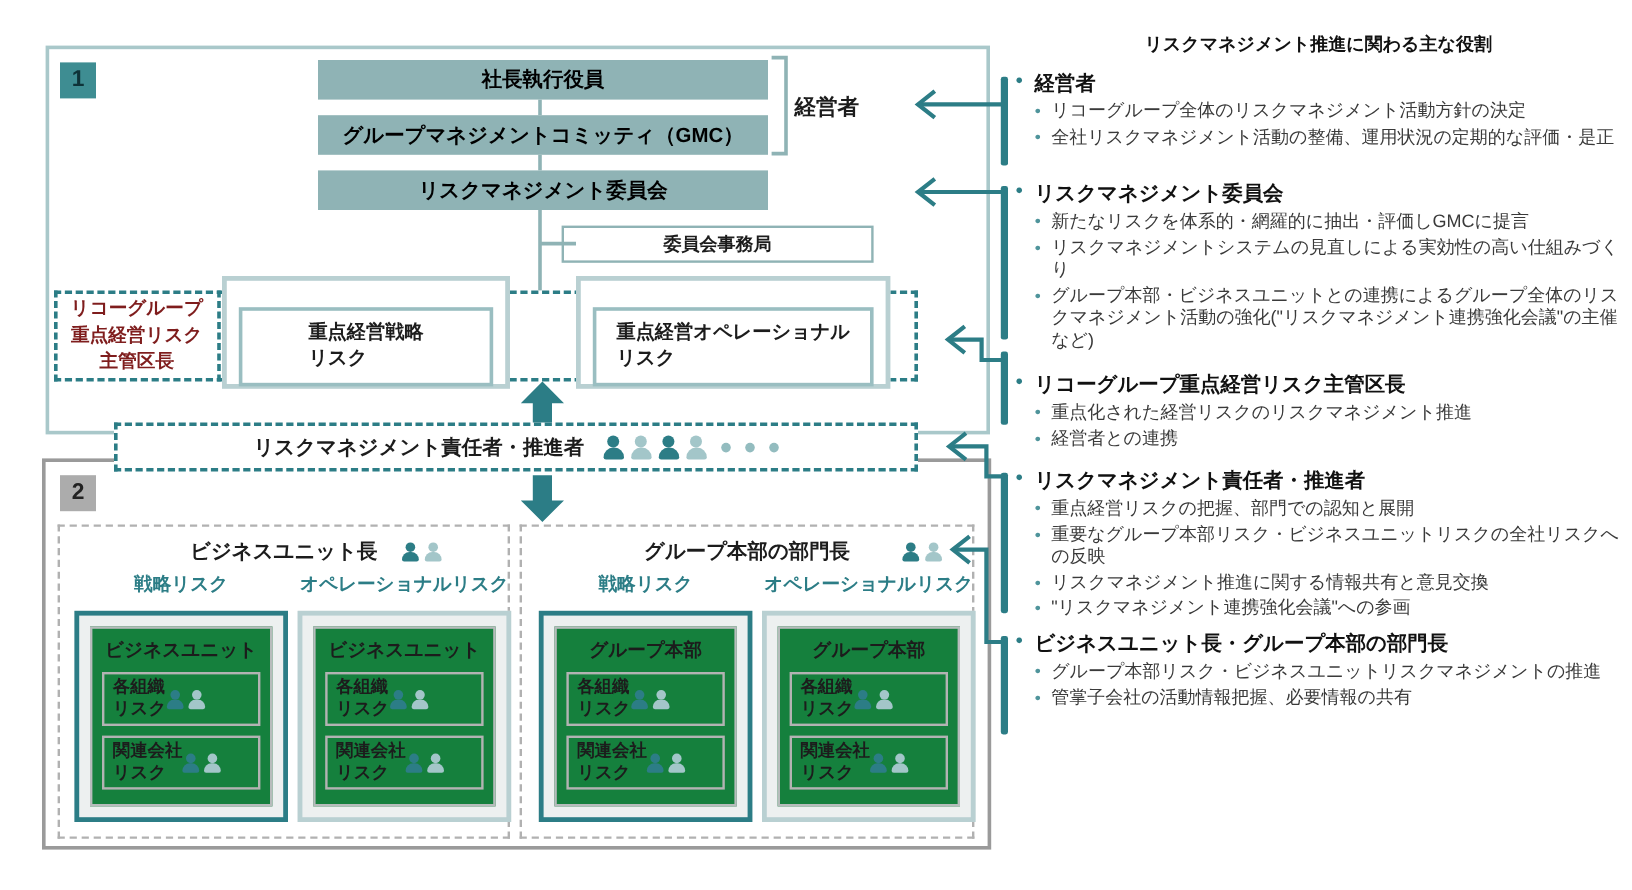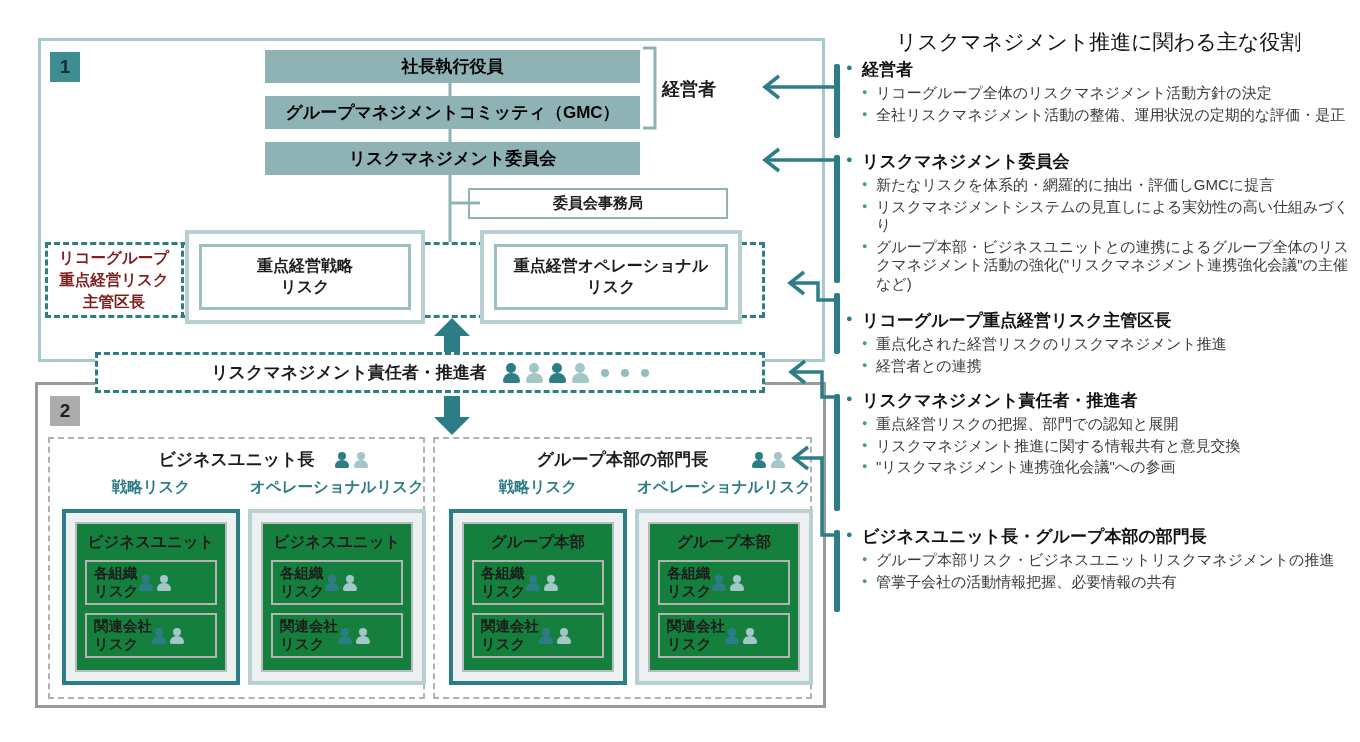--- a/index.html
+++ b/index.html
@@ -27,22 +27,22 @@
                  justify-content:center; font-size:15px; font-weight:600; }
 
   
   .scope { left:45px; top:242px; width:720px; height:76px; border:3px dashed #2c7d86; z-index:2; }
   .scope-divider { left:181px; top:242px; width:3px; height:76px; border-left:3px dashed #2c7d86; z-index:2; }
   .scope-label { left:48px; top:247px; width:132px; text-align:center; color:#7f1d1d;
                  font-size:15.5px; font-weight:bold; line-height:1.42; z-index:3; }
   .focus-frame { top:230px; height:94px; border:4px solid #b9d0d2; background:#fff;
                  padding:10px; z-index:3; }
   .focus-frame .inner { width:100%; height:100%; border:3px solid #9abec1; display:flex;
-                 align-items:center; justify-content:center; text-align:center;
-                 font-size:16px; font-weight:bold; line-height:1.3; }
+                 align-items:center; justify-content:center; text-align:left;
+                 font-size:16px; font-weight:bold; line-height:1.3;margin-top:12px; }
   .focusL { left:185px; width:240px; }
   .focusR { left:480px; width:262px; }
 
   
   .resp { left:95px; top:352px; width:670px; height:41px; background:#fff;
           border:3px dashed #2c7d86; z-index:4; display:flex; align-items:center;
           justify-content:center; gap:6px; }
   .resp .t { font-size:17px; font-weight:bold; margin-right:10px; }
 
   
@@ -76,21 +76,21 @@
   .halfR .f1 { left:14px; } .halfR .f2 { left:200px; }
   .card { width:100%; height:100%; background:#15803d; border:2px solid #b7bcbc; padding:5px 8px; }
   .card .ct { text-align:center; font-size:15.5px; font-weight:bold; margin:3px 0 7px; }
   .riskrow { border:2px solid #b3b3b3; height:45px; display:flex; align-items:center;
              padding:3px 7px; margin-bottom:8px; }
   .riskrow .rl { font-size:14.5px; font-weight:600; line-height:1.18; }
   .riskrow .ri { display:flex; gap:4px; }
 
   
   .panel-title { left:846px; top:28px; width:505px; text-align:center;
-                 font-size:21px; font-weight:normal; color:#111; }
+                 font-size:15px; font-weight:bold; color:#111; }
   .sec { left:846px; width:507px; }
   .sec h3 { font-size:17px; font-weight:bold; color:#111; position:relative;
             padding-left:16px; margin-bottom:2px; }
   .sec h3::before { content:"●"; position:absolute; left:0; top:3px; font-size:11px; color:#2c7d86; }
   .sec ul { list-style:none; }
   .sec li { font-size:15px; color:#3a3a3a; line-height:1.24; margin:3px 0 3px 16px;
             padding-left:14px; position:relative; }
   .sec li::before { content:"●"; position:absolute; left:0; top:3px; font-size:9px; color:#4f949b; }
   .s0 { top:58px; } .s1 { top:150px; } .s2 { top:309px; } .s3 { top:389px; } .s4 { top:525px; }
 
@@ -264,20 +264,21 @@
     <h3>リコーグループ重点経営リスク主管区長</h3>
     <ul>
       <li>重点化された経営リスクのリスクマネジメント推進</li>
       <li>経営者との連携</li>
     </ul>
   </div>
   <div class="abs sec s3">
     <h3>リスクマネジメント責任者・推進者</h3>
     <ul>
       <li>重点経営リスクの把握、部門での認知と展開</li>
+      <li>重要なグループ本部リスク・ビジネスユニットリスクの全社リスクへの反映</li>
       <li>リスクマネジメント推進に関する情報共有と意見交換</li>
       <li>"リスクマネジメント連携強化会議"への参画</li>
     </ul>
   </div>
   <div class="abs sec s4">
     <h3>ビジネスユニット長・グループ本部の部門長</h3>
     <ul>
       <li>グループ本部リスク・ビジネスユニットリスクマネジメントの推進</li>
       <li>管掌子会社の活動情報把握、必要情報の共有</li>
     </ul>

